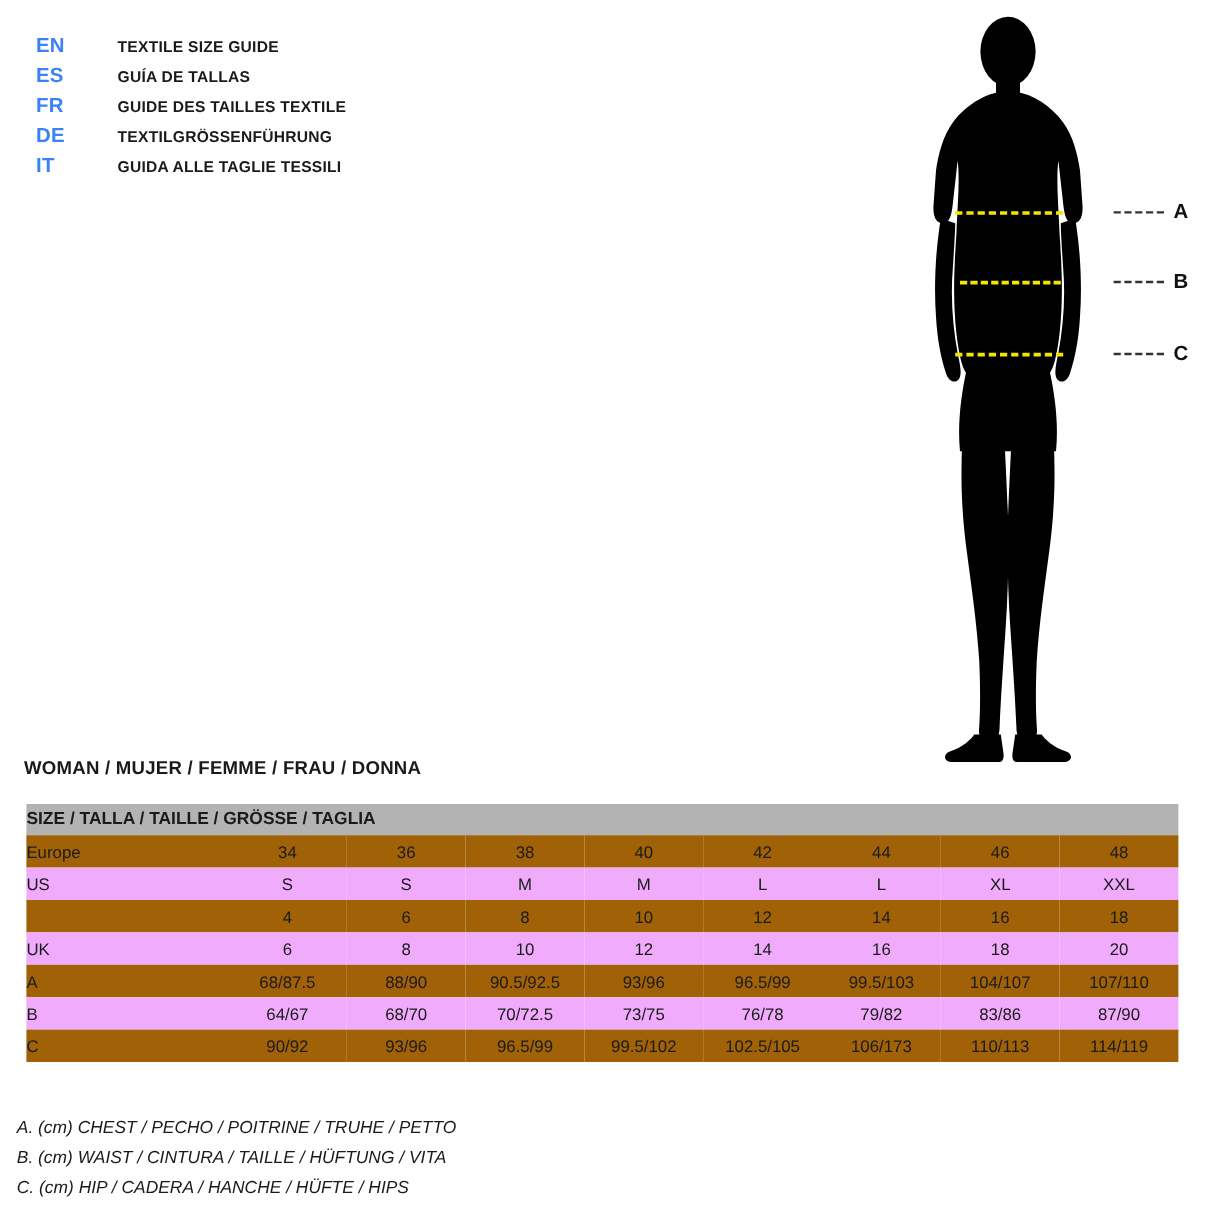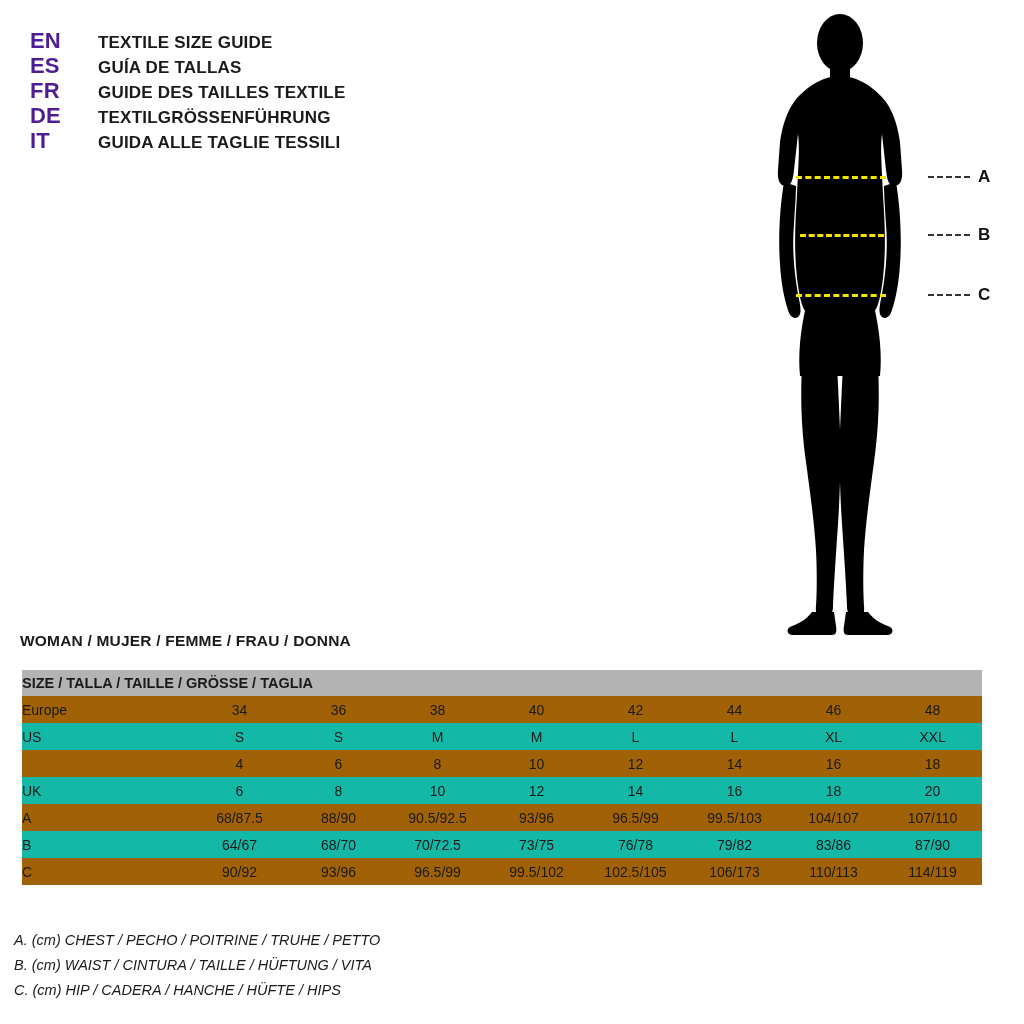--- a/index.html
+++ b/index.html
@@ -22,27 +22,27 @@
     left: 30px; top: 28px;
     width: 420px;
   }
   .lang-row {
     display: flex;
     align-items: baseline;
     height: 25px;
   }
   .lang-code {
     width: 68px;
-    font-size: 22px;
+    font-size: 17px;
     font-weight: bold;
     letter-spacing: 0.2px;
-    color: #4c1d95;
+    color: #3b82f6;
   }
   .lang-text {
-    font-size: 17px;
+    font-size: 13px;
     font-weight: bold;
     letter-spacing: 0.2px;
     color: #1a1a1a;
     white-space: nowrap;
   }
 
   
   .figure-wrap {
     position: absolute;
     left: 740px; top: 10px;
@@ -90,21 +90,21 @@
     vertical-align: middle;
     color: #1a1a1a;
   }
   tr.header-row td {
     background: #b3b3b3;
     font-weight: bold;
     font-size: 14.5px;
     height: 26px;
   }
   tr.band-a td { background: #a16207; }
-  tr.band-b td { background: #14b8a6; }
+  tr.band-b td { background: #f0abfc; }
   td.label-cell {
     width: 168px;
     padding-left: 10px;
     text-align: left;
   }
   td.val-cell {
     text-align: center;
     width: 99px;
   }
 

